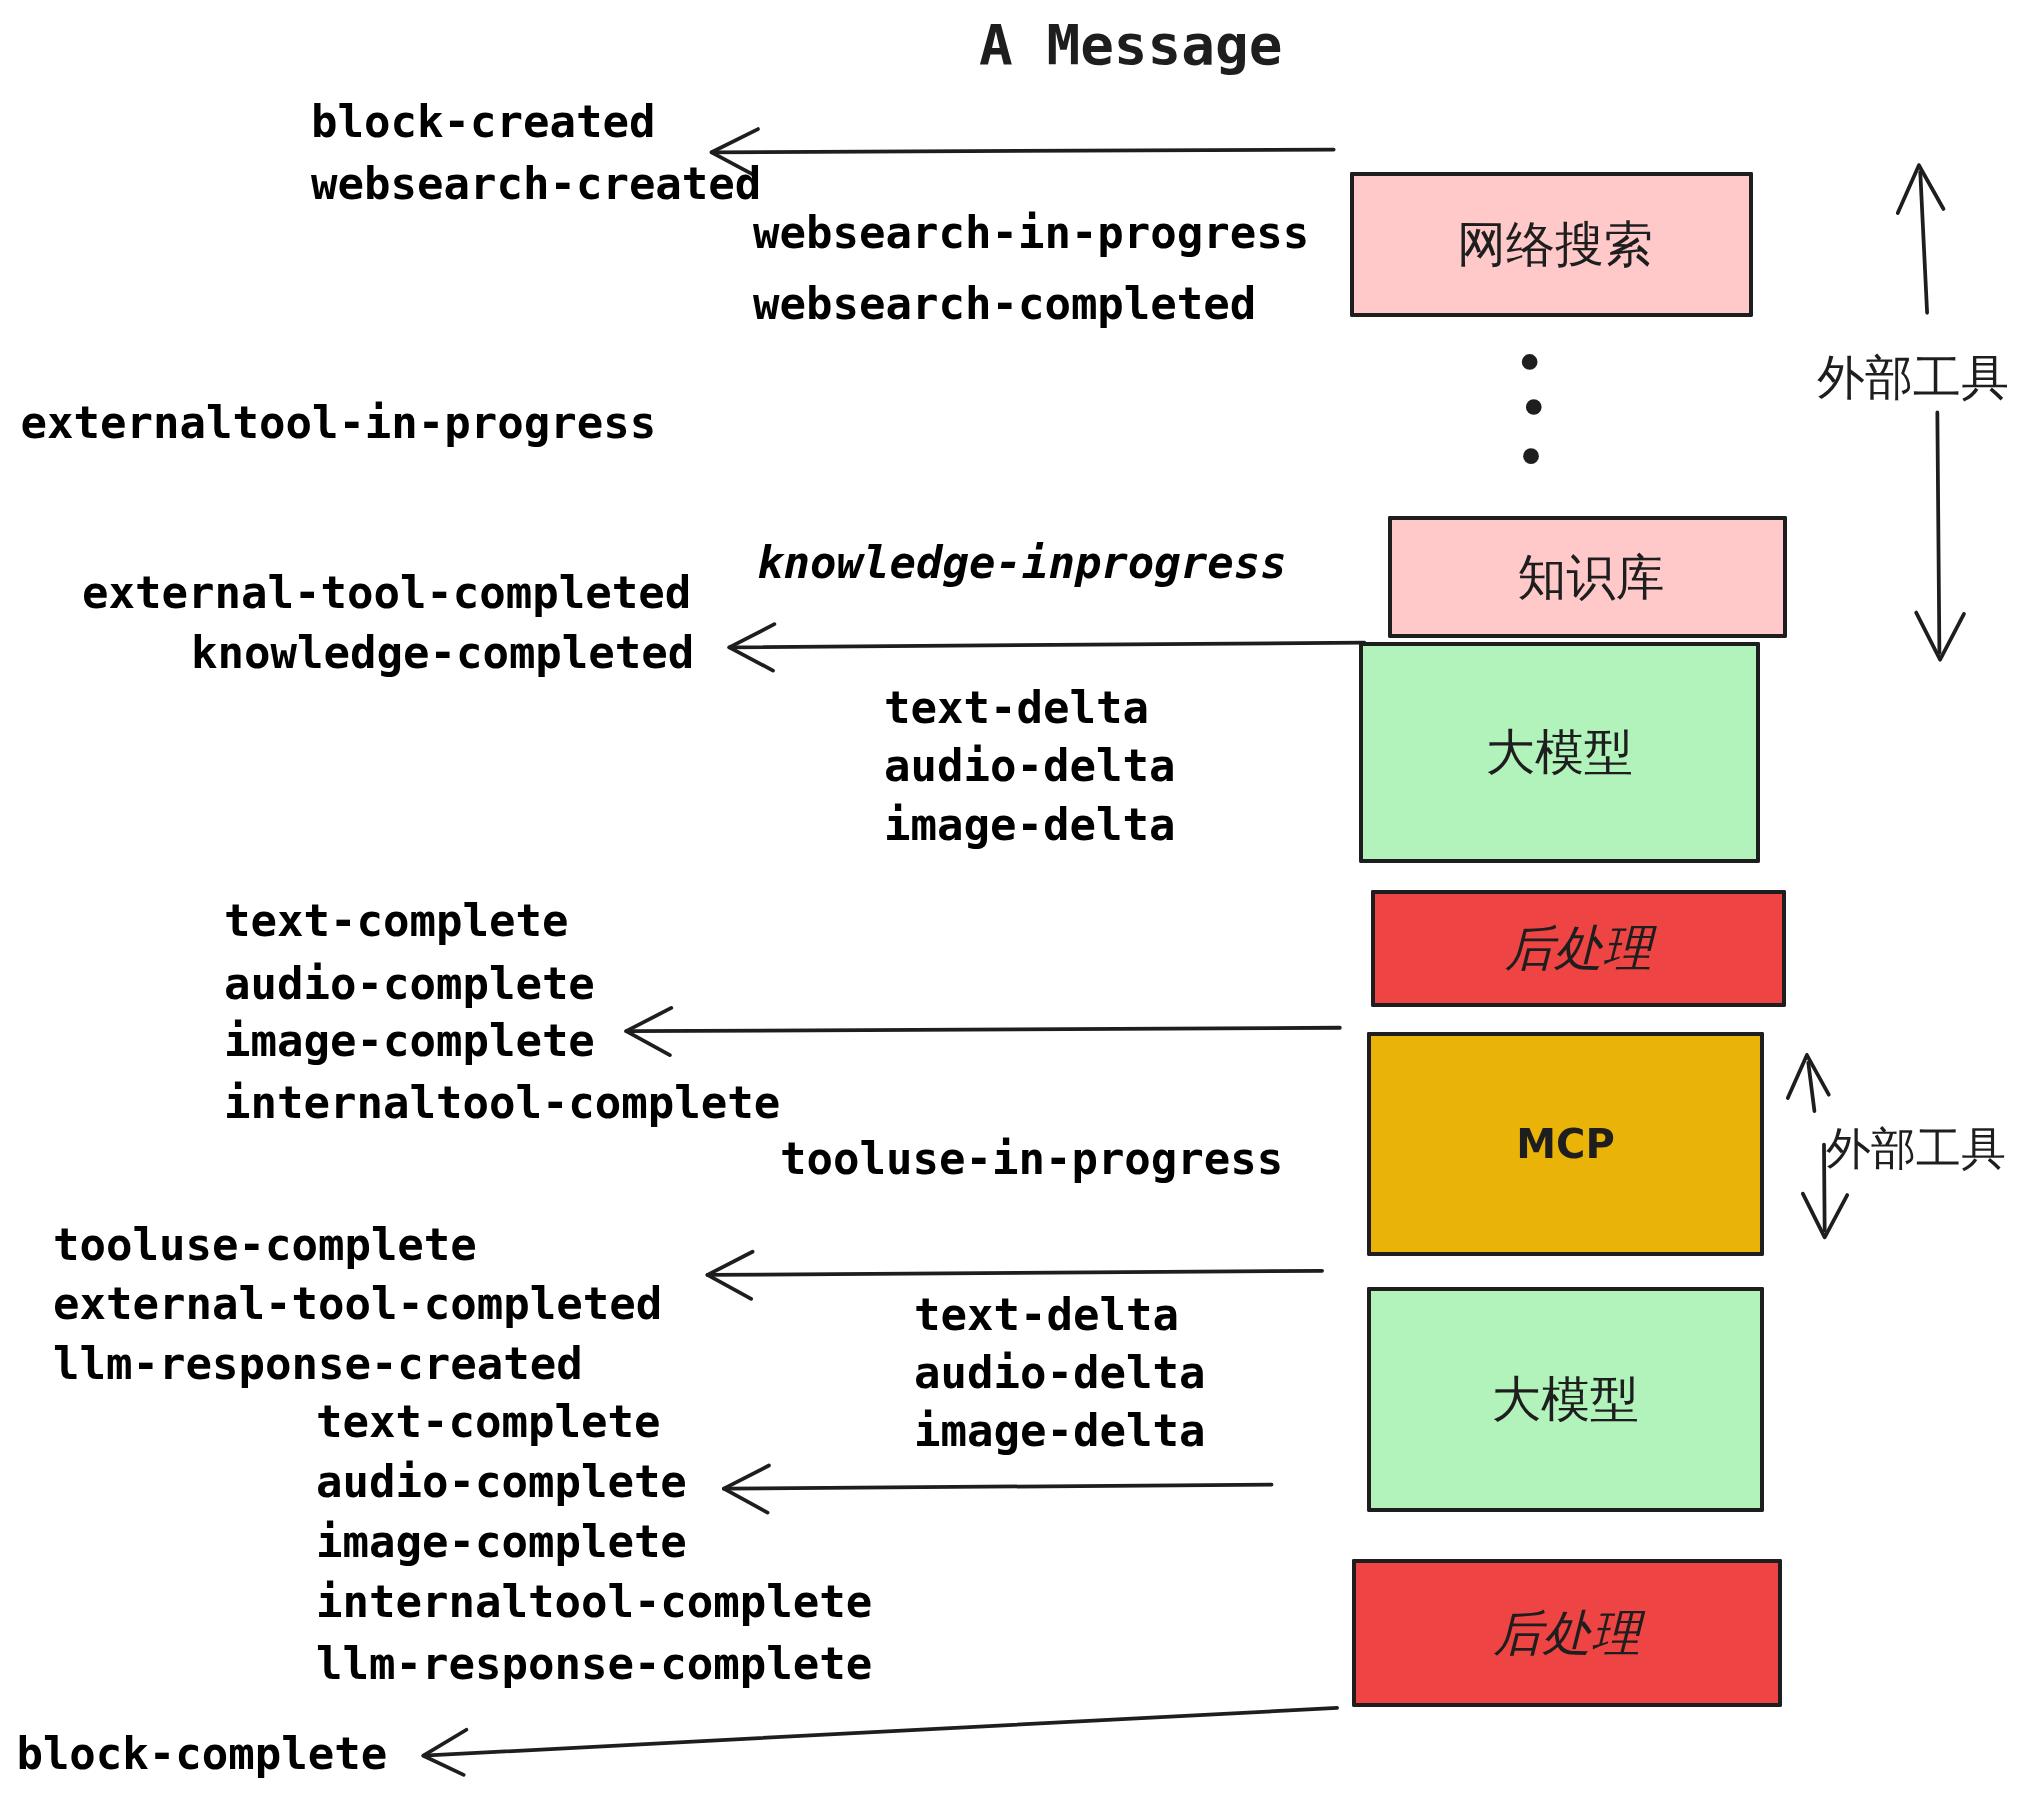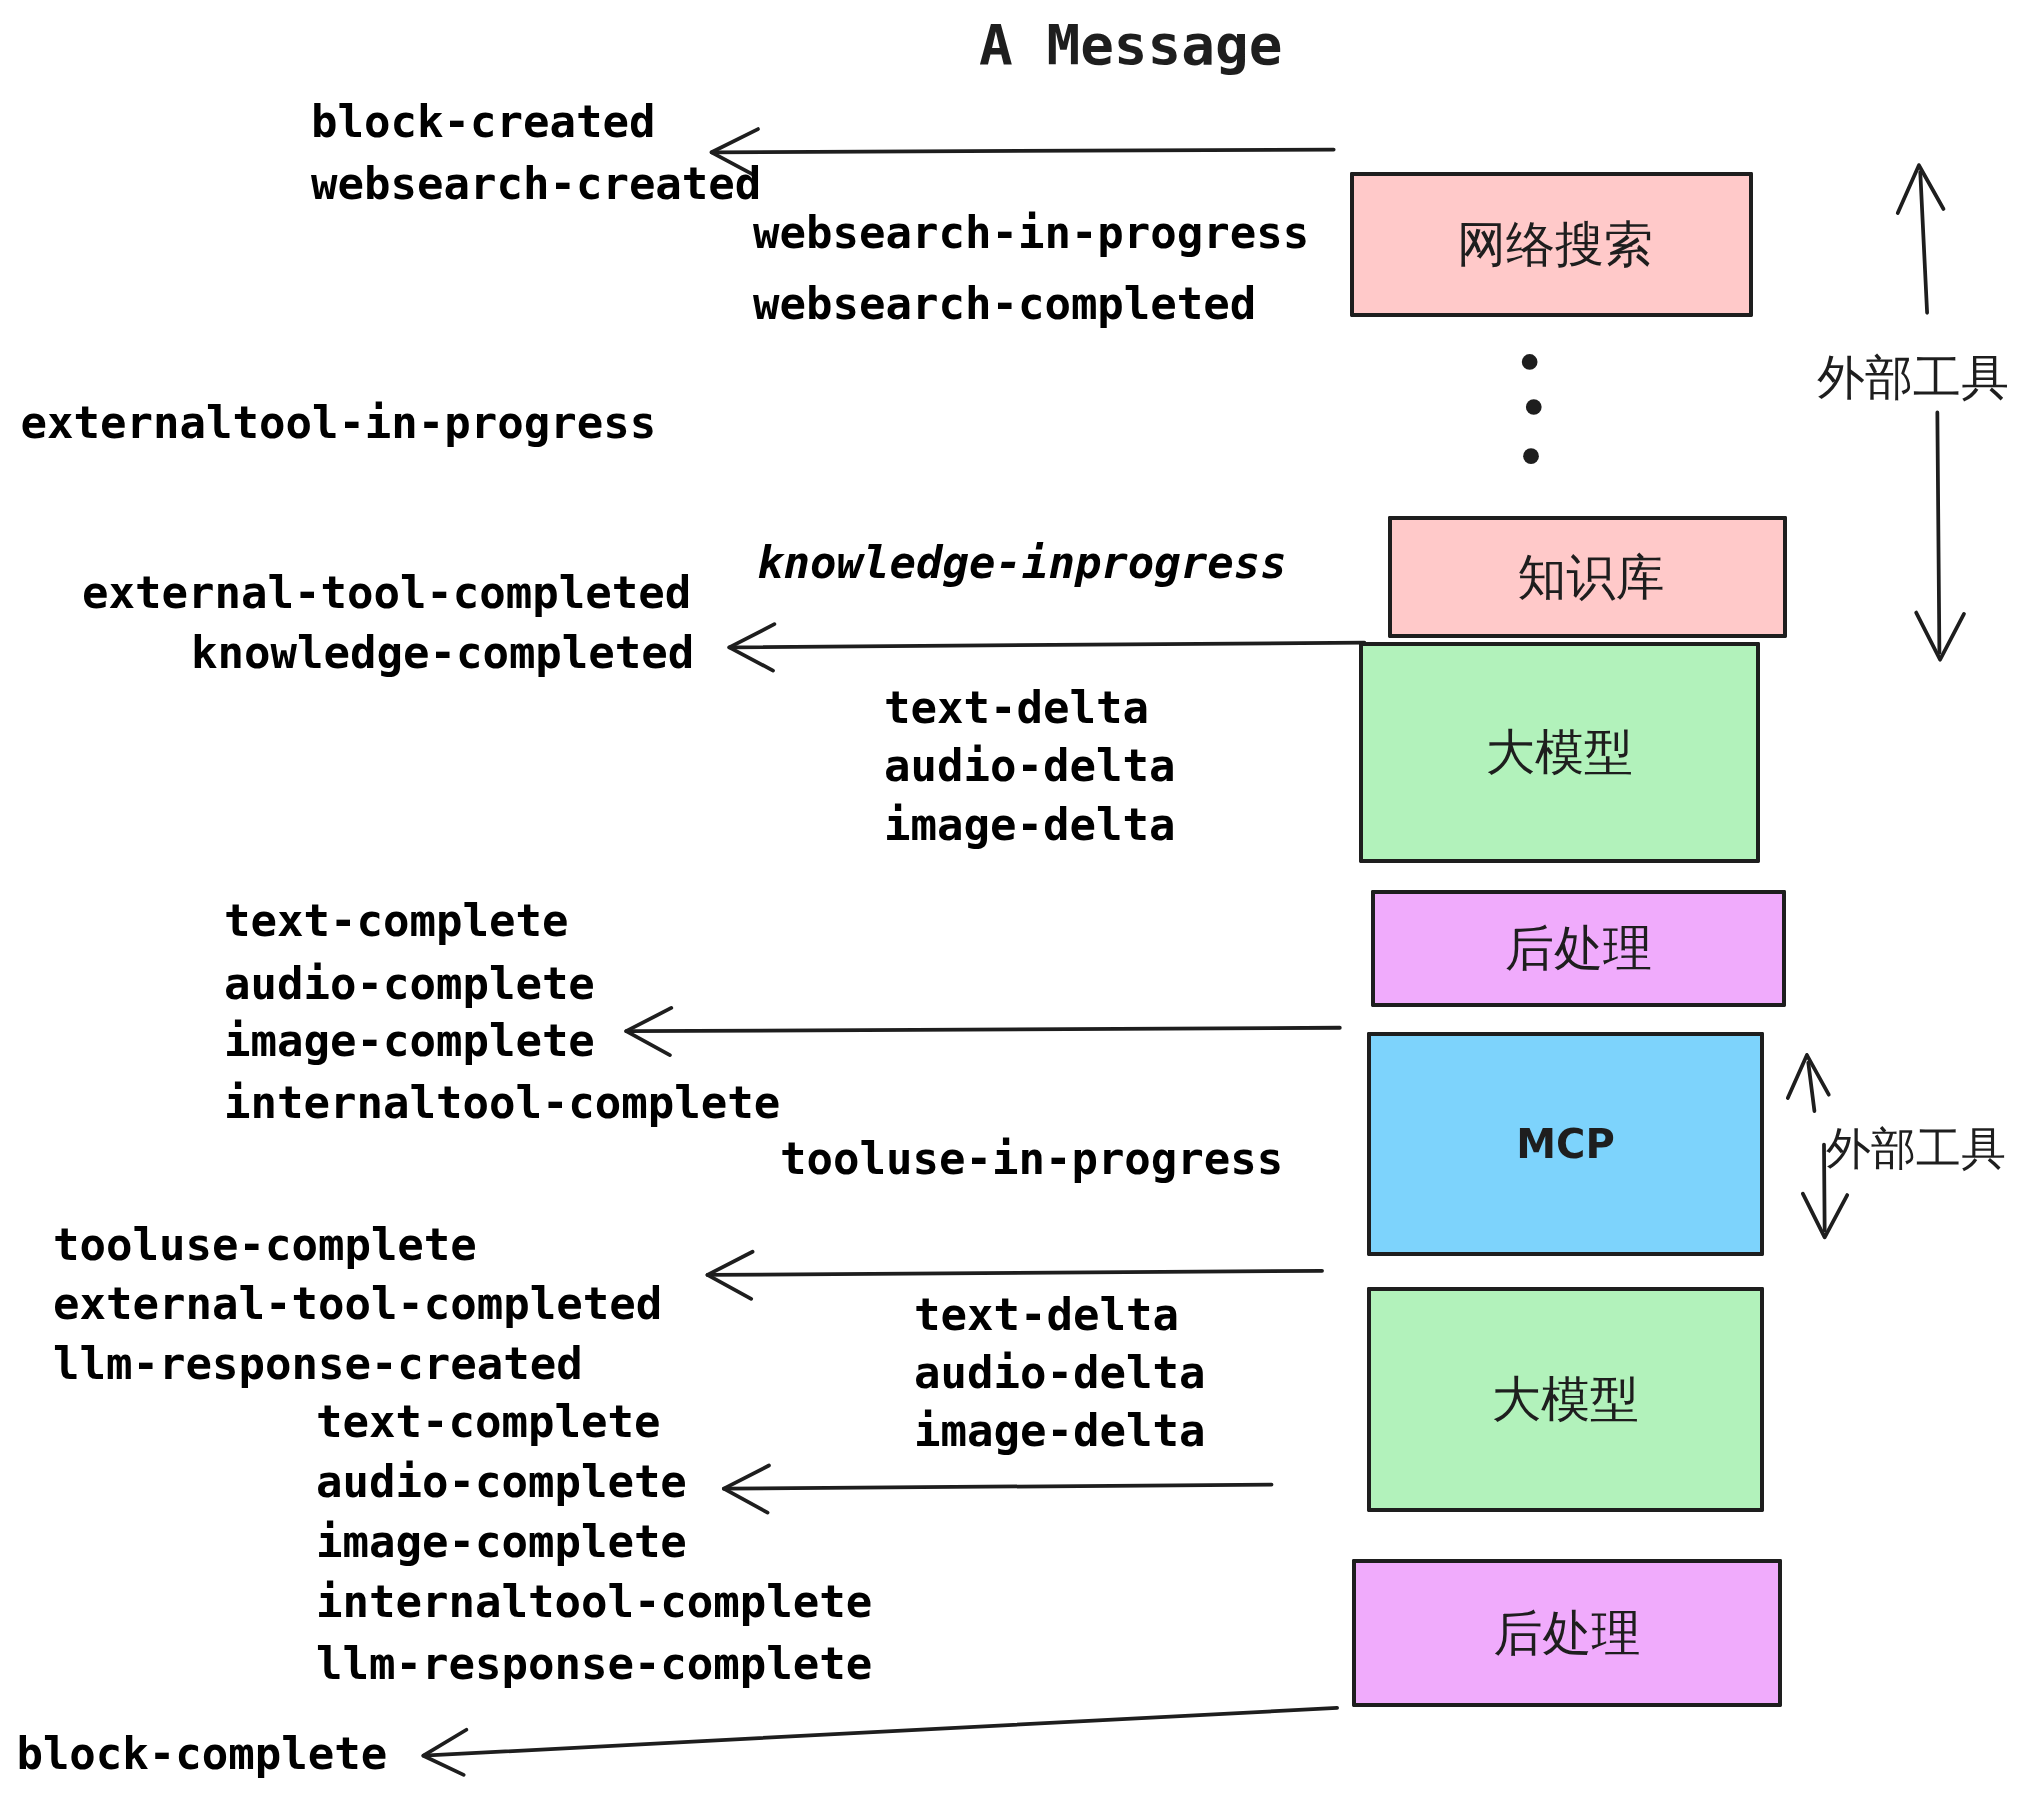--- a/index.html
+++ b/index.html
@@ -34,22 +34,22 @@
     display:flex;align-items:center;justify-content:center;
     box-sizing:border-box;
   }
   .box-label{
     font-family:"DejaVu Sans","Liberation Sans",sans-serif;
     font-size:49px;line-height:1;white-space:nowrap;
   }
   .box-label.small{font-size:40px;font-weight:bold;}
   .fill-pink{background:#ffc9c9;padding-left:7px;}
   .fill-green{background:#b2f2bb;}
-  .fill-yellow{background:#7dd3fc;}
-  .fill-white{background:#f0abfc;}
+  .fill-yellow{background:#eab308;}
+  .fill-white{background:#ef4444;font-style:italic;}
   .side-label{
     position:absolute;
     font-family:"DejaVu Sans","Liberation Sans",sans-serif;
     font-size:48px;line-height:1;white-space:nowrap;
     transform:translateY(-50%);
     margin-top:16px;
   }
 </style>
 </head>
 <body>

